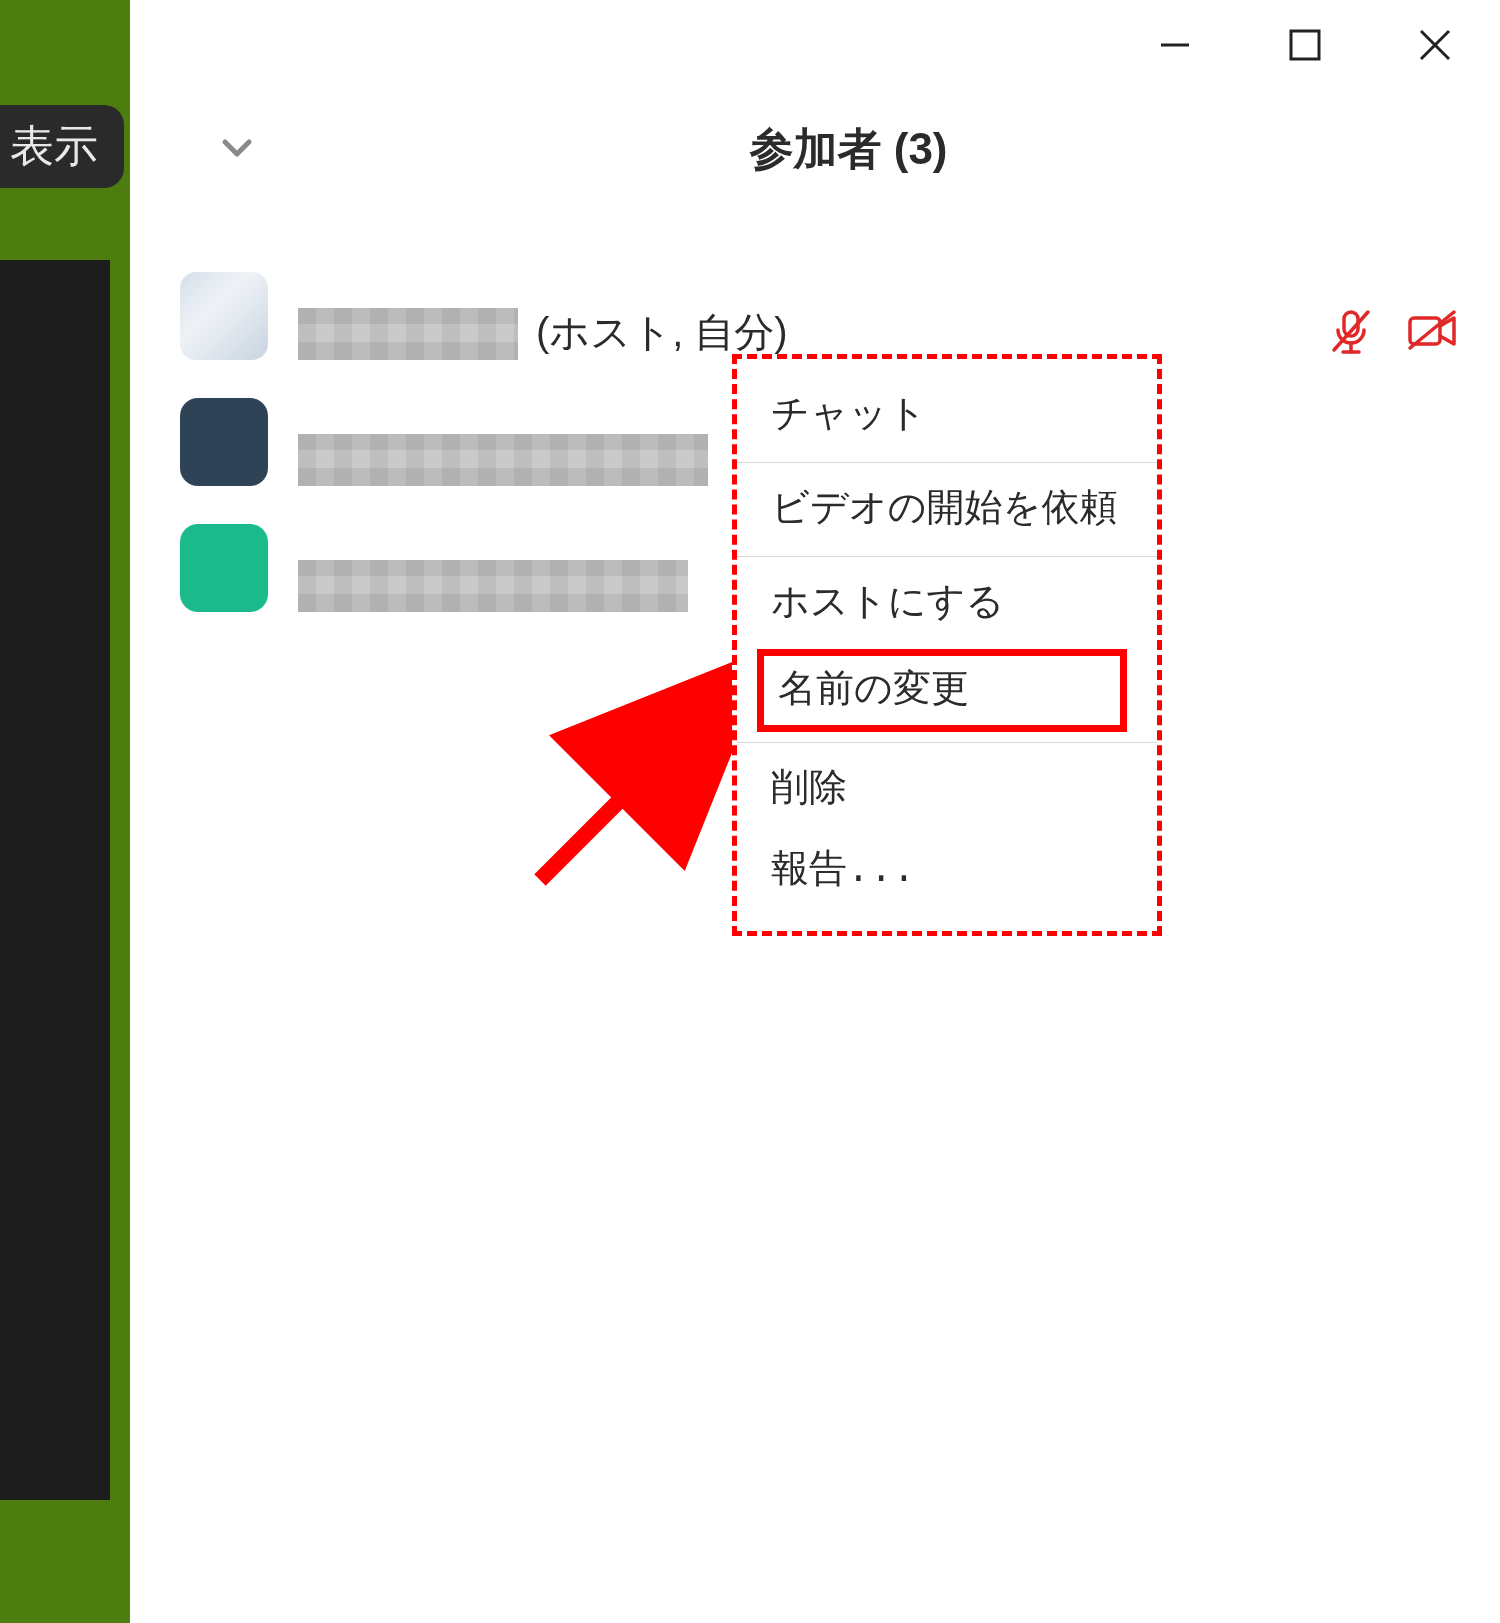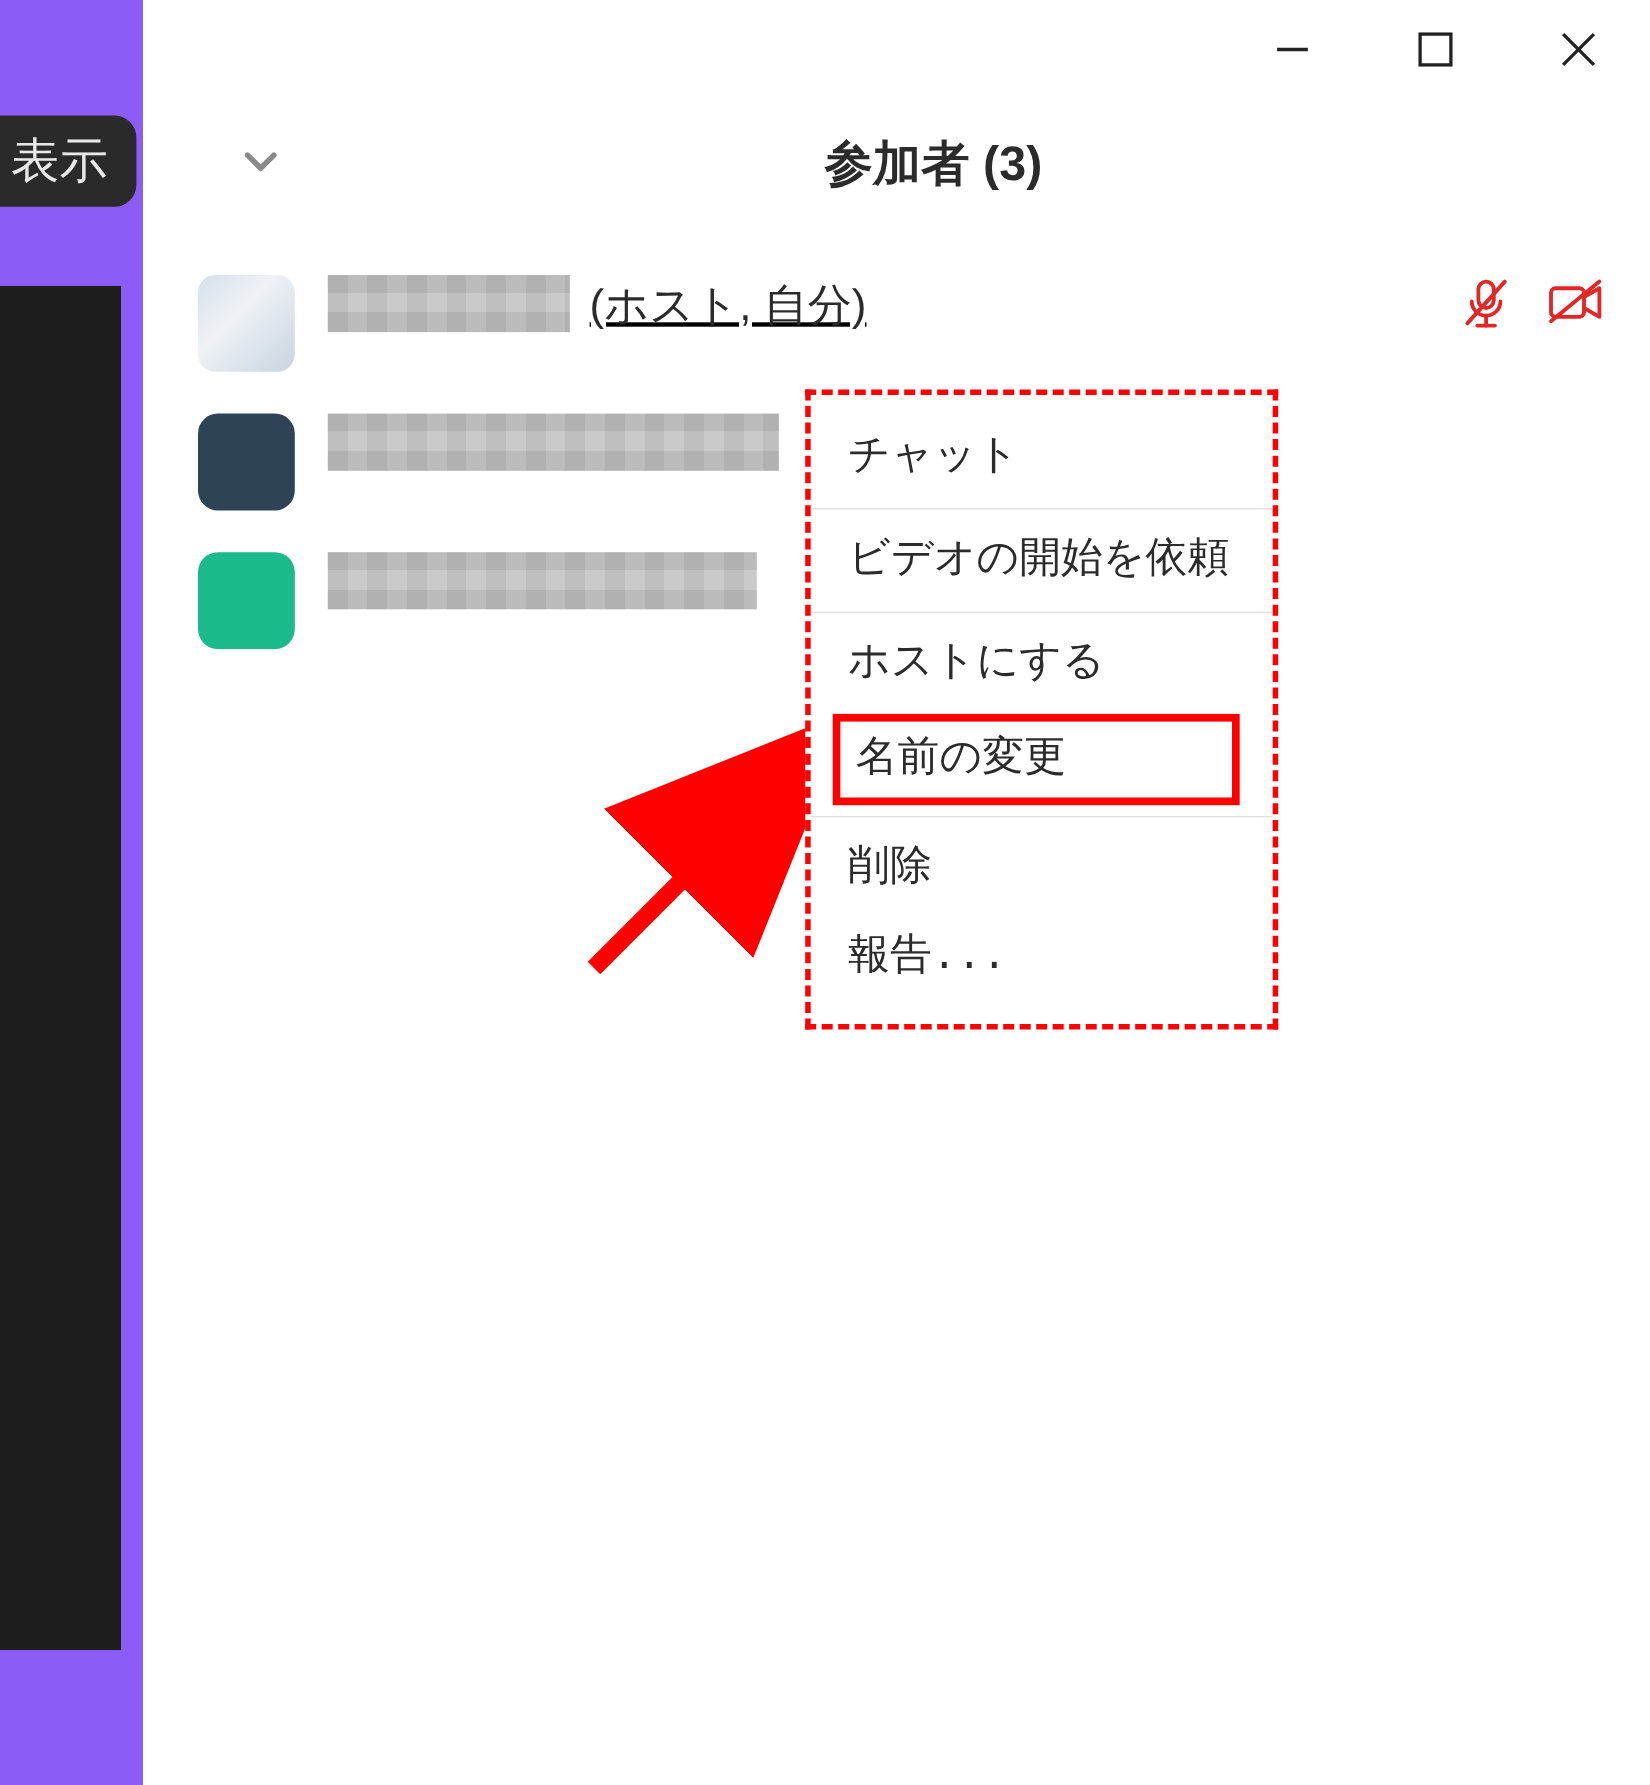--- a/index.html
+++ b/index.html
@@ -2,21 +2,21 @@
 <html><head>
 <meta charset="utf-8">
 <style>
   * { box-sizing: border-box; margin: 0; padding: 0; }
   html, body { width: 1500px; height: 1623px; font-family: "Yu Gothic UI", "Meiryo", sans-serif; background: #fff; overflow: hidden; }
   body { display:flex; }
 
   .dark-side {
     width: 130px;
     height: 100%;
-    background: #8b5cf6;
+    background: #4d7c0f;
     position: relative;
     flex-shrink:0;
   }
   .view-pill {
     position:absolute;
     top:105px;
     left:0;
     background:#2a2a2a;
     color:#e8e8e8;
     font-size:44px;
@@ -74,24 +74,23 @@
   }
 
   .participants {
     position:absolute;
     top:250px;
     left:50px;
     right:20px;
   }
   .participant-row {
     display:flex;
-    align-items:flex-start;
+    align-items:flex-end;
     height:110px;
     margin-bottom:16px;
-    text-decoration:underline;
   }
   .avatar {
     width:88px;
     height:88px;
     border-radius:16px;
     flex-shrink:0;
     margin-right:30px;
   }
   .av-light {
     background: linear-gradient(135deg,#d6e0ea 0%,#eef2f6 40%,#c8d4e0 100%);

